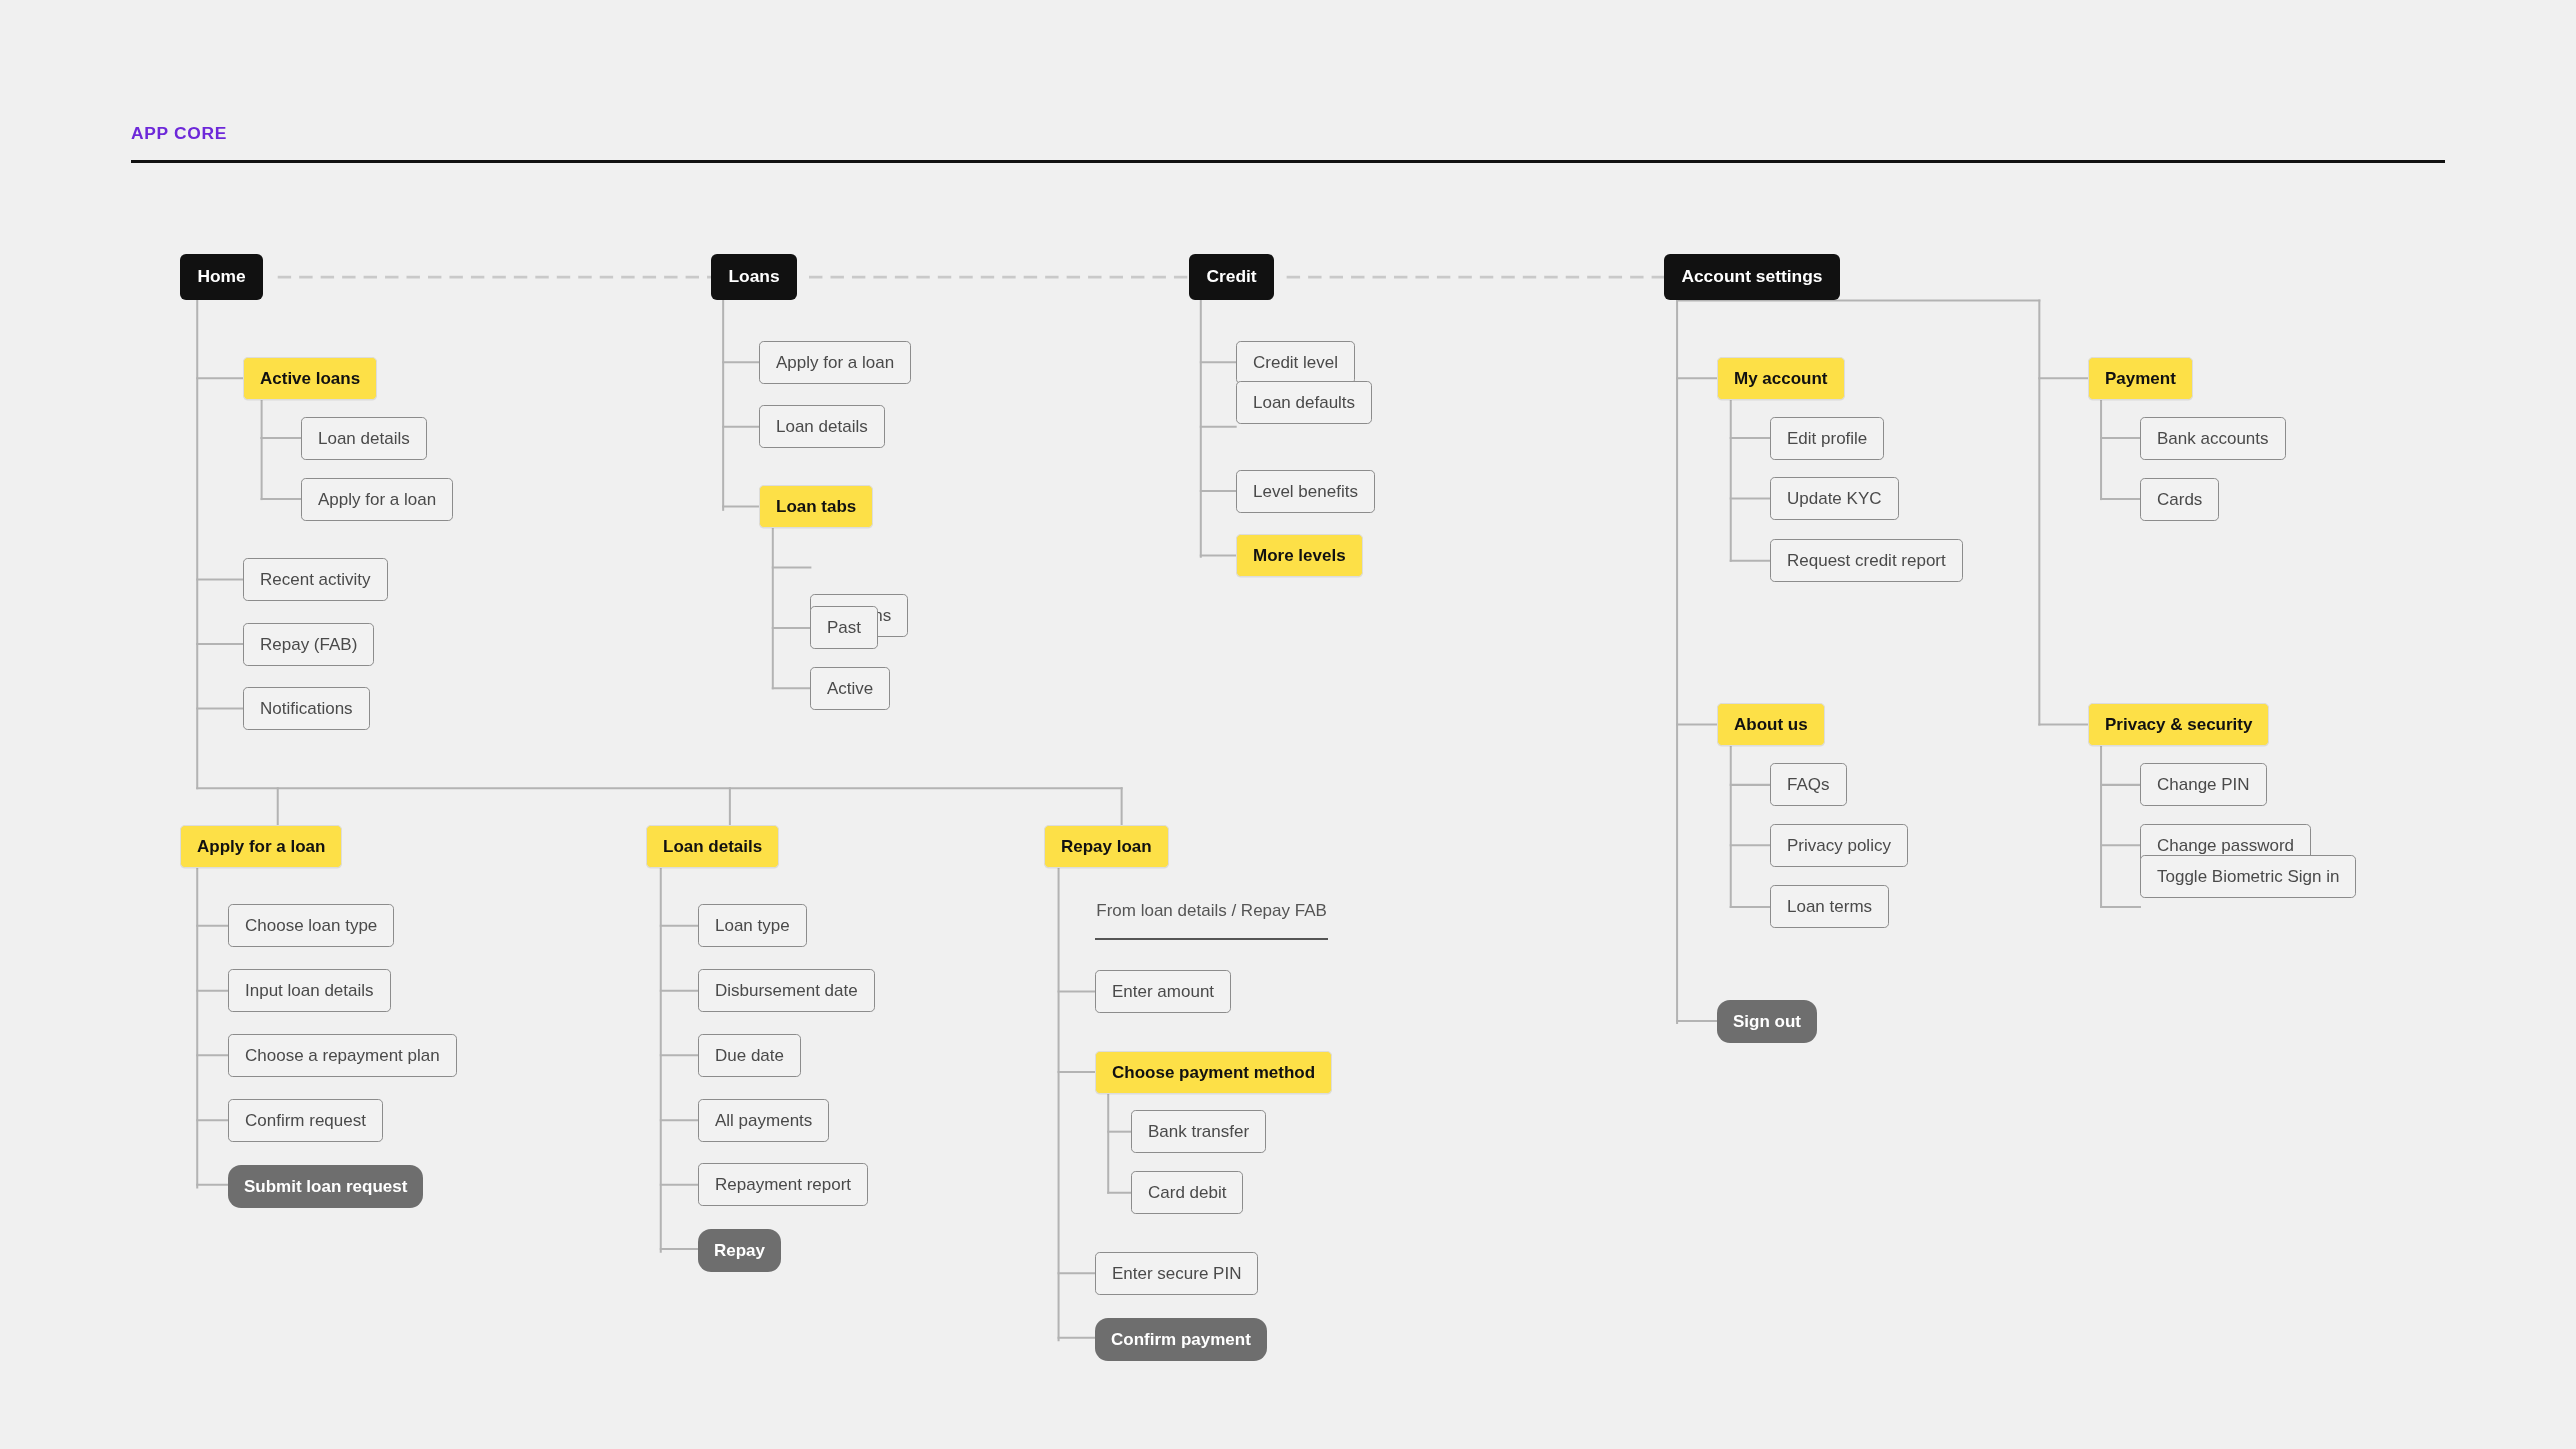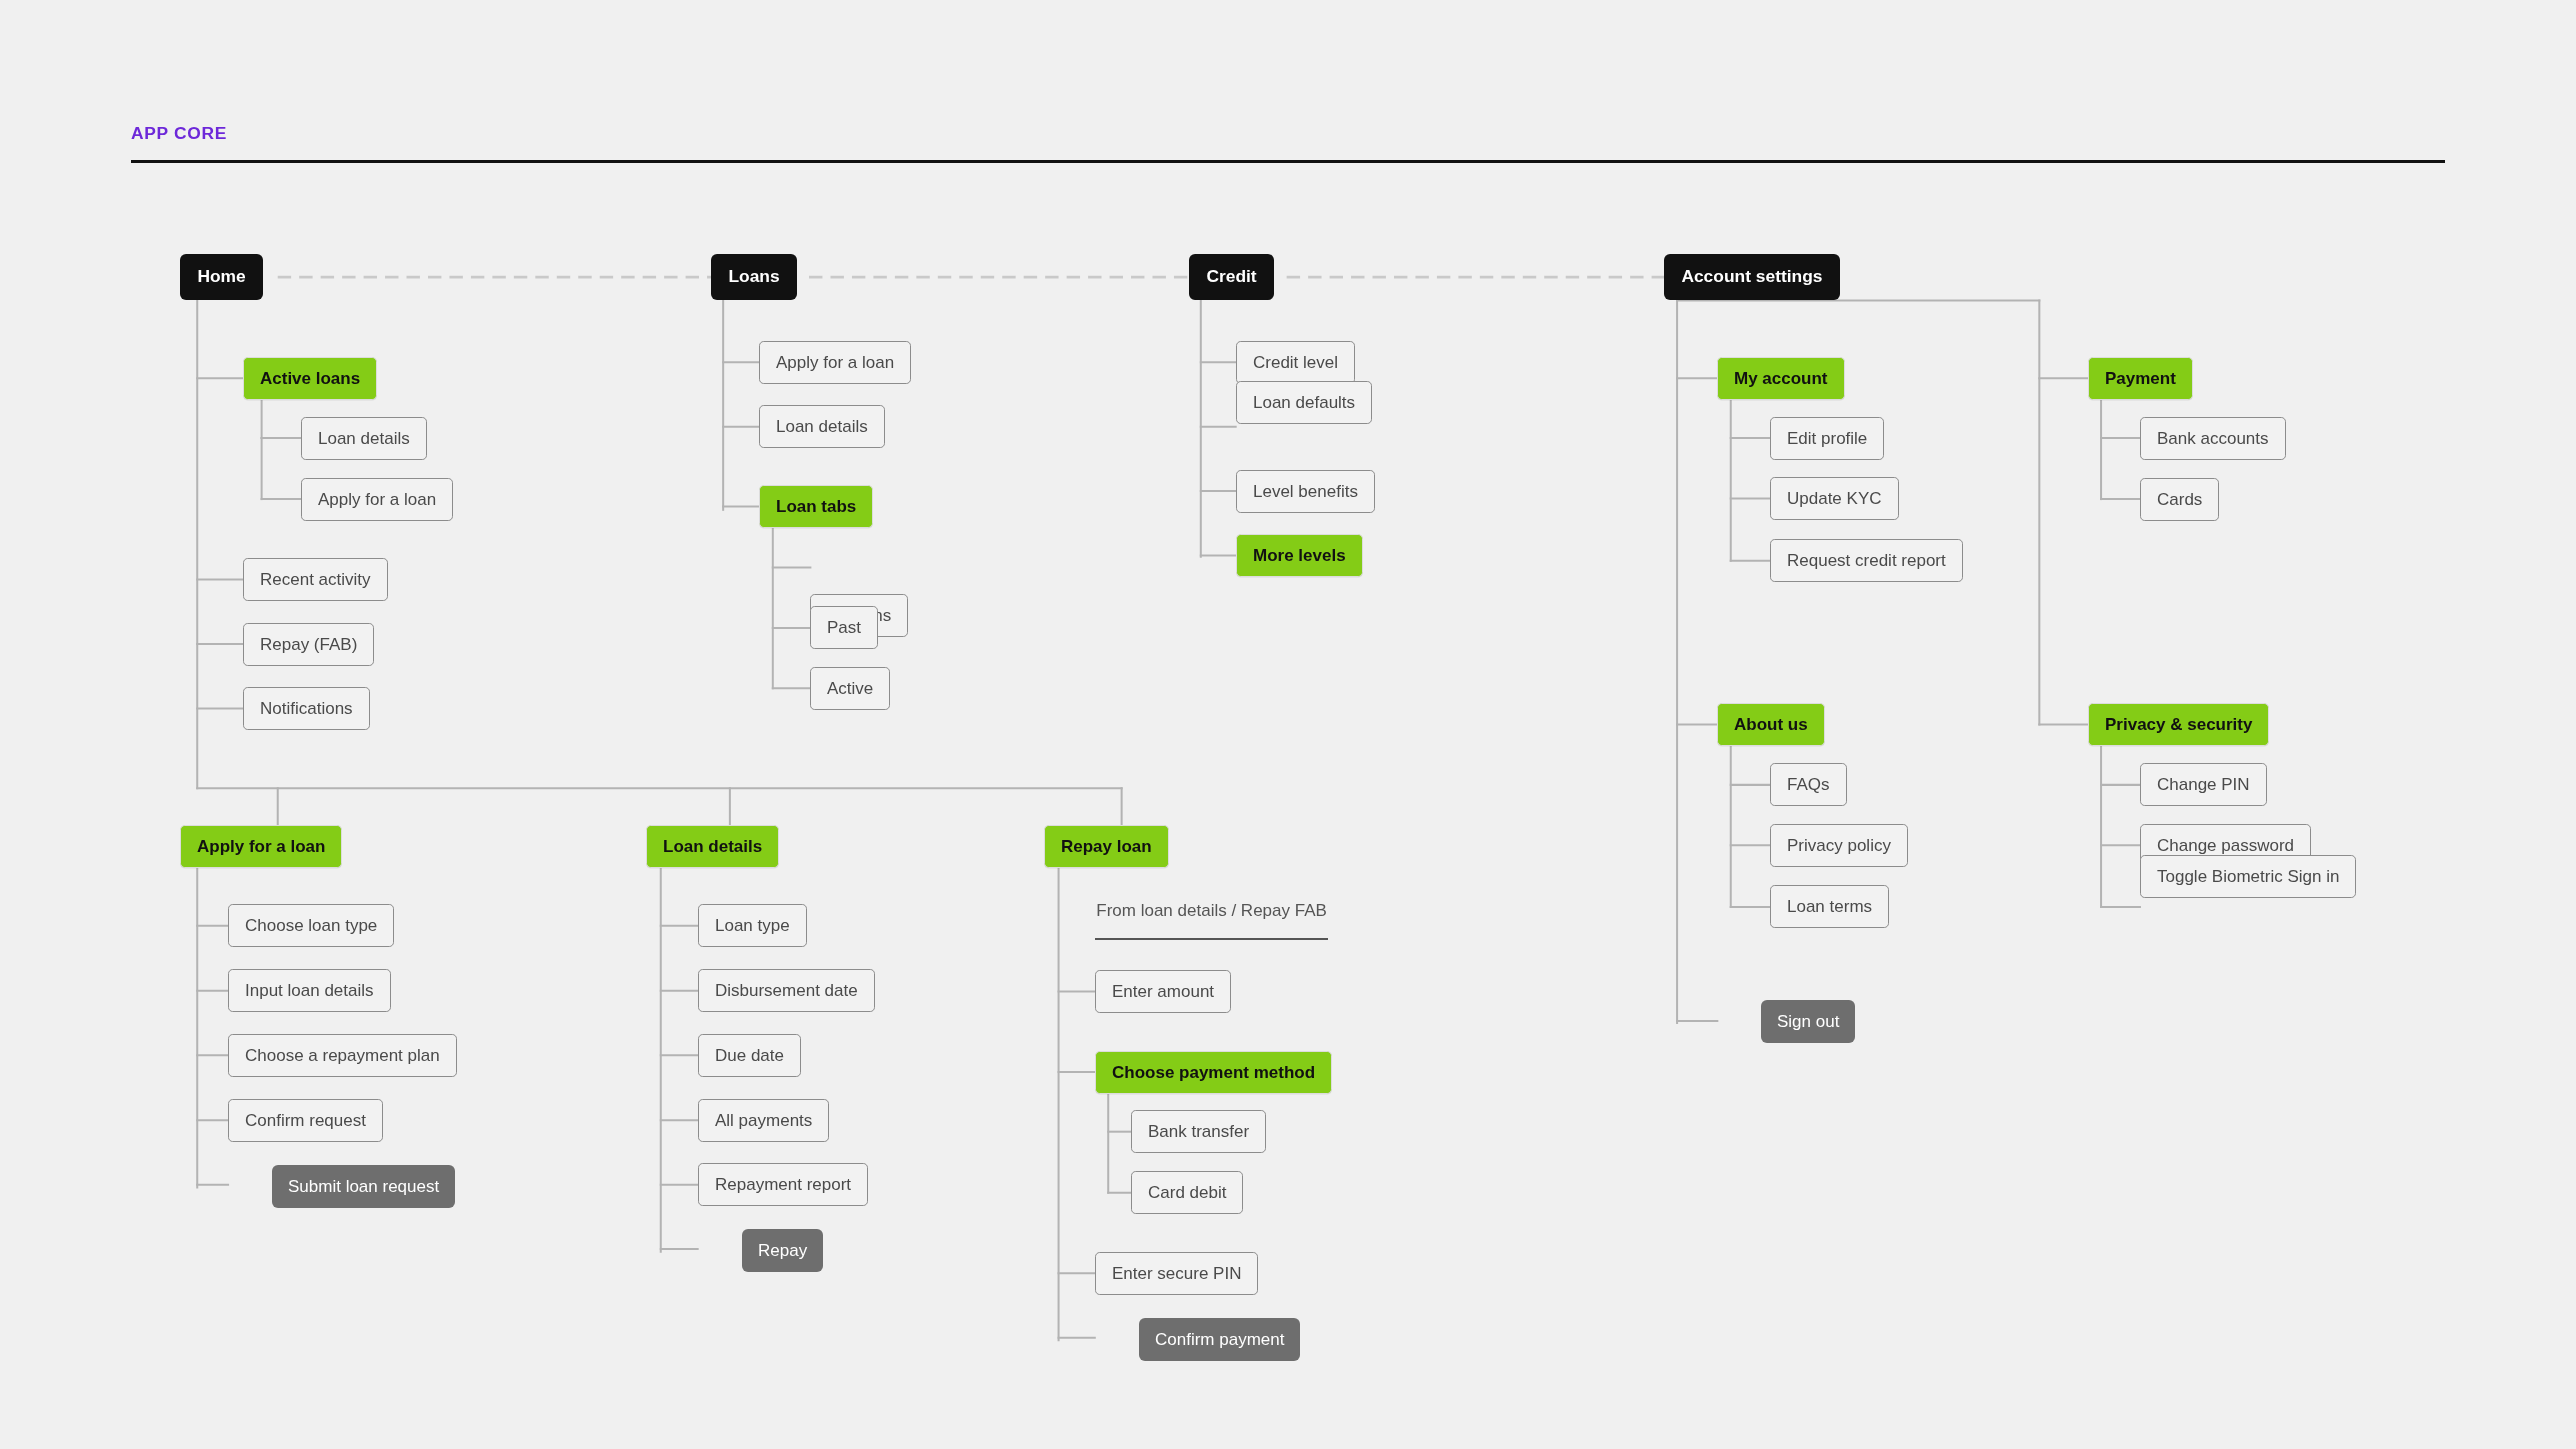--- a/index.html
+++ b/index.html
@@ -34,28 +34,28 @@
     height:43px;
     padding:0 16px;
     font-size:17px;
     line-height:1;
   }
   .node.root{
     background:#111111;color:#ffffff;font-weight:bold;border:none;
     border-radius:6px;height:46px;font-size:17.4px;padding:0 17.4px;
   }
   .node.section{
-    background:#84cc16;color:#111111;font-weight:bold;border:0.7px solid #dcdcdc;
+    background:#fde047;color:#111111;font-weight:bold;border:0.7px solid #dcdcdc;
     box-shadow:0 0.7px 0 rgba(0,0,0,.06);
   }
   .node.leaf{
     background:#f2f2f2;color:#4a4a4a;font-weight:normal;border:0.7px solid #8c8c8c;
   }
   .node.cta{
-    background:#6e6e6e;color:#ffffff;font-weight:normal;border:none;border-radius:6px;margin-left:44px;
+    background:#6e6e6e;color:#ffffff;font-weight:bold;border:none;border-radius:13px;
   }
   .node.note{
     background:transparent;color:#555555;border:none;
     border-bottom:2.7px solid #555555;border-radius:0;
     padding:0 1.3px;height:38px;align-items:flex-start;
   }
 </style>
 </head>
 <body>
 

